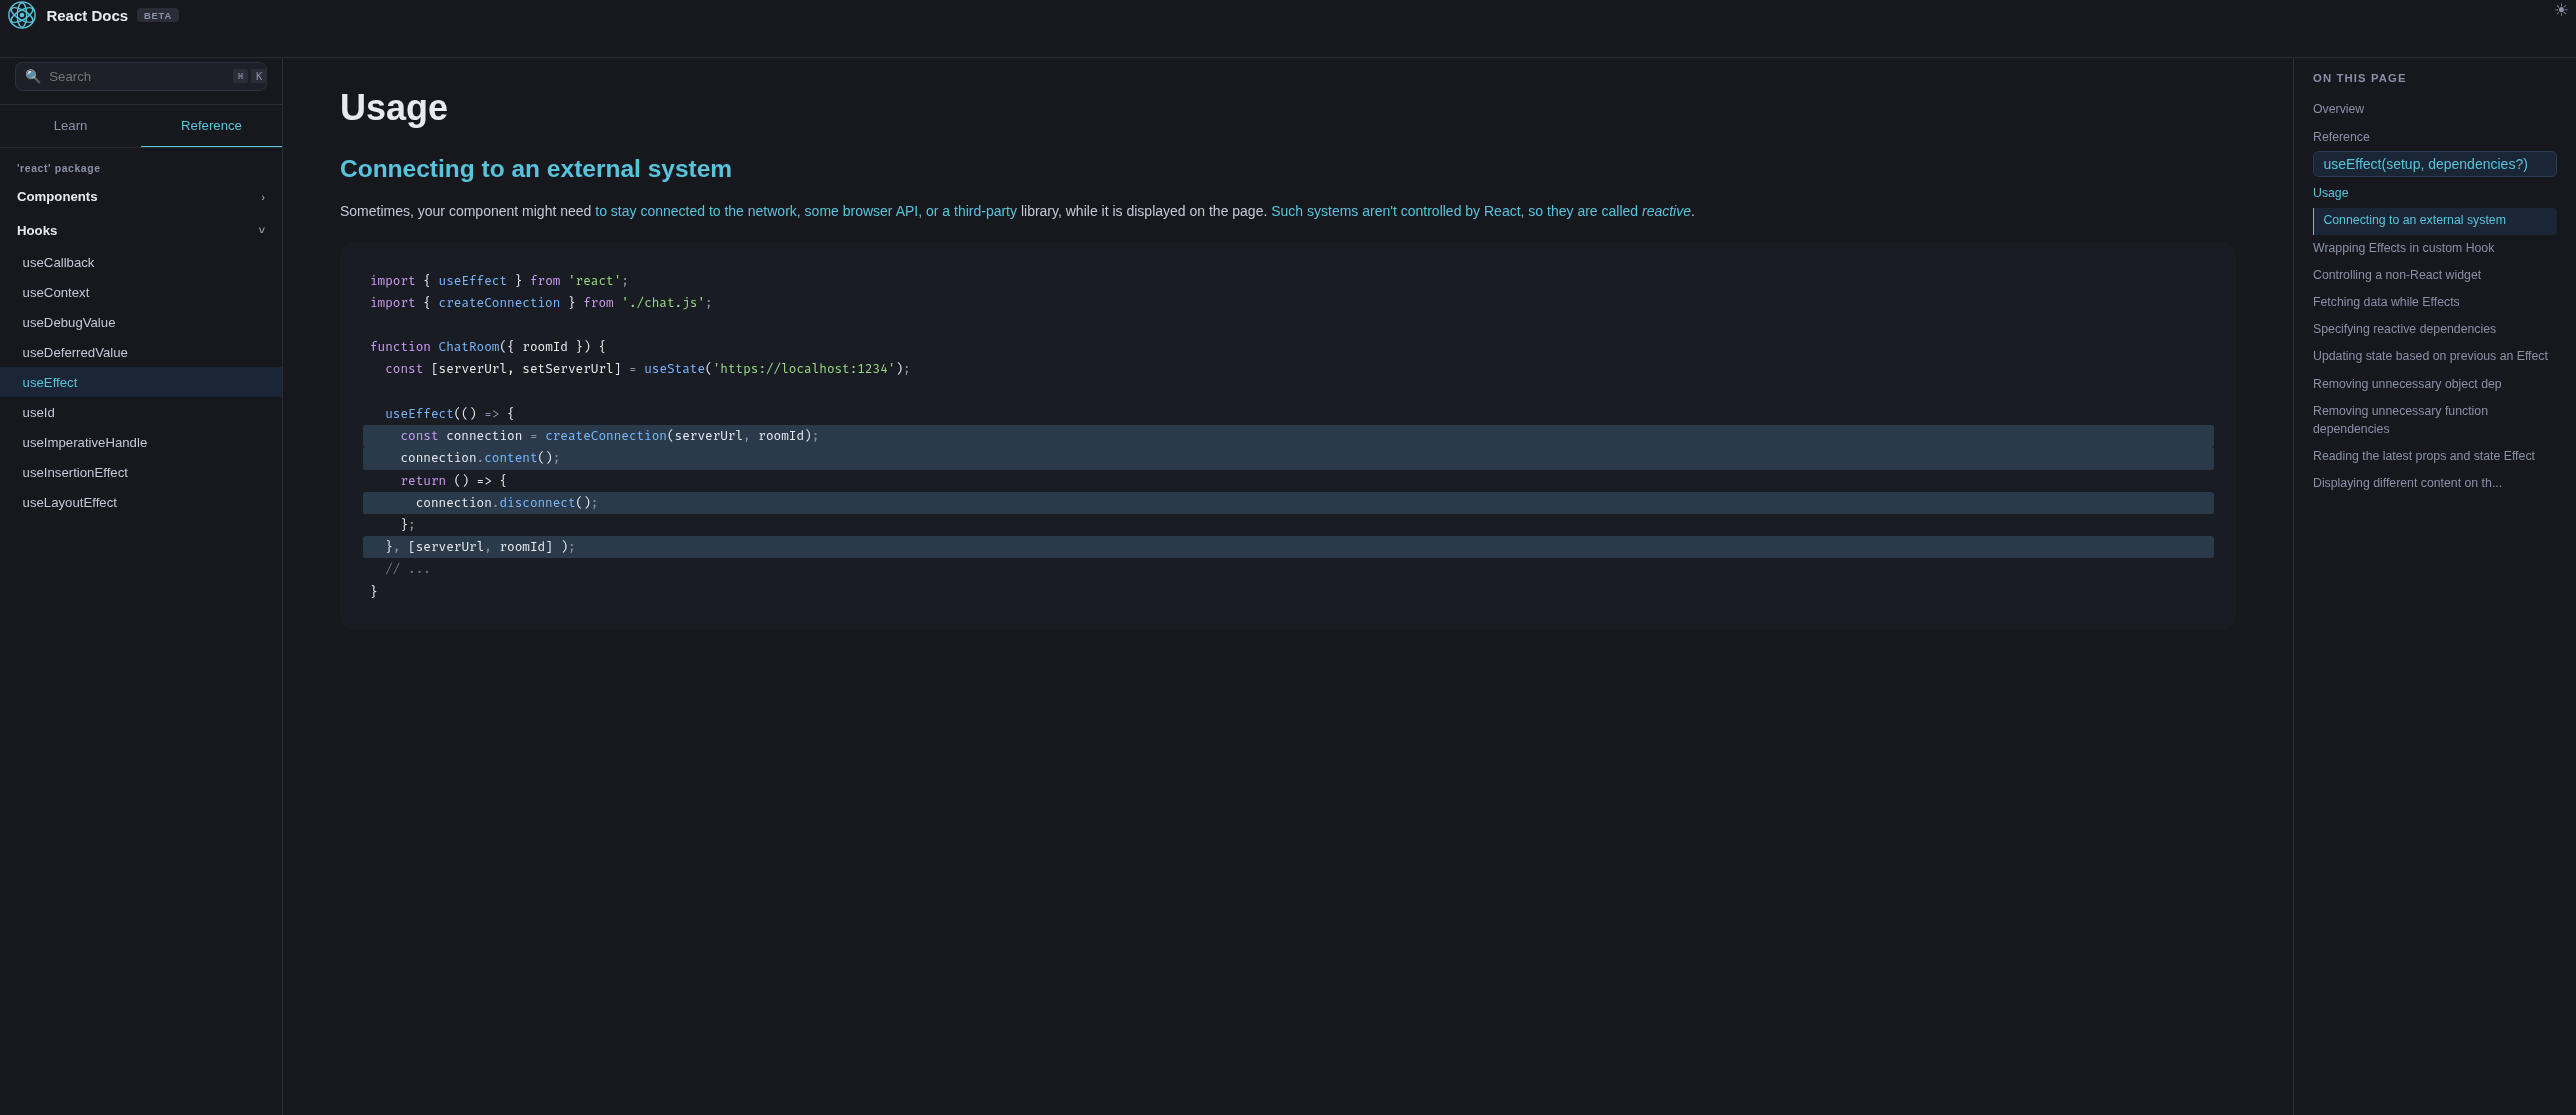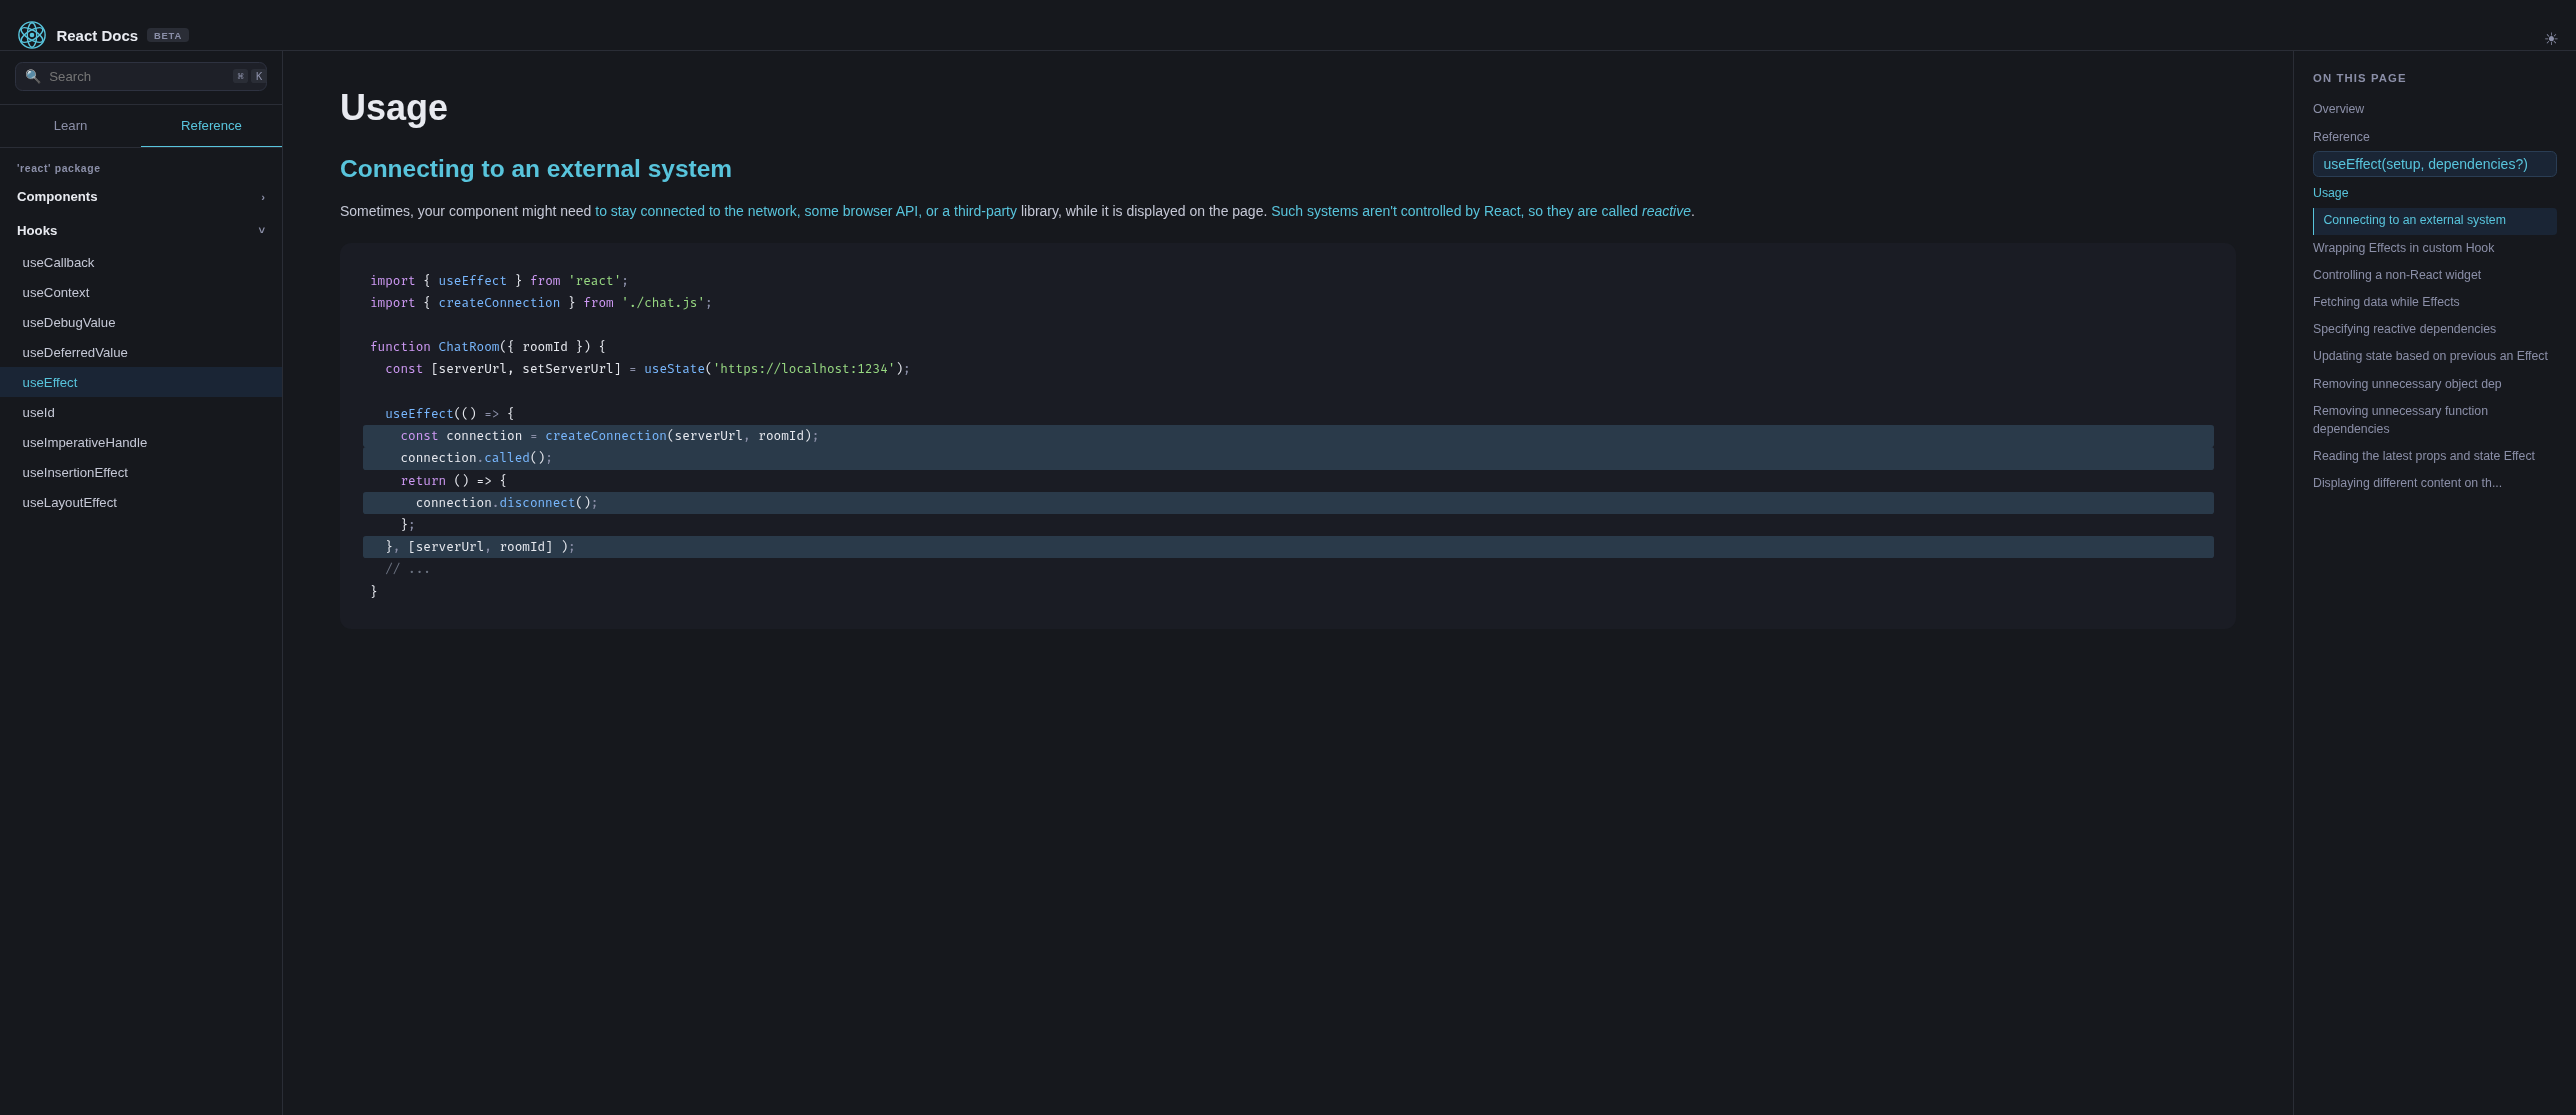--- a/index.html
+++ b/index.html
@@ -10,26 +10,26 @@
       font-size: 14px;
       display: flex;
       height: 100vh;
       overflow: hidden;
     }
 
     
     #topbar {
       position: fixed;
       top: 0; left: 0; right: 0;
-      height: 51px;
+      height: 58px;
       background: #16181d;
       border-bottom: 0.9px solid #2a2d36;
       display: flex;
-      align-items: flex-end;
-      padding: 0 17px;
+      align-items: flex-start;
+      padding: 0 7px;
       z-index: 100;
       gap: 11.3px;
     }
 
     #topbar .logo-area {
       display: flex;
       align-items: center;
       gap: 9.4px;
     }
 
@@ -406,21 +406,21 @@
       <span class="code-line"><span class="c-keyword">function</span> <span class="c-func">ChatRoom</span><span class="c-paren">({</span> <span class="c-var">roomId</span> <span class="c-paren">})</span> <span class="c-paren">{</span></span>
 
       <span class="code-line">  <span class="c-keyword">const</span> <span class="c-paren">[</span><span class="c-var">serverUrl</span><span class="c-paren">,</span> <span class="c-var">setServerUrl</span><span class="c-paren">]</span> <span class="c-punct">=</span> <span class="c-func">useState</span><span class="c-paren">(</span><span class="c-string">'https://localhost:1234'</span><span class="c-paren">)</span><span class="c-punct">;</span></span>
 
       <span class="code-line"> </span>
 
       <span class="code-line">  <span class="c-func">useEffect</span><span class="c-paren">(()</span> <span class="c-punct">=&gt;</span> <span class="c-paren">{</span></span>
 
       <span class="code-line highlight-line">    <span class="c-keyword">const</span> <span class="c-var">connection</span> <span class="c-punct">=</span> <span class="c-func">createConnection</span><span class="c-paren">(</span><span class="c-var">serverUrl</span><span class="c-punct">,</span> <span class="c-var">roomId</span><span class="c-paren">)</span><span class="c-punct">;</span></span>
 
-      <span class="code-line highlight-line">    <span class="c-var">connection</span><span class="c-punct">.</span><span class="c-func">called</span><span class="c-paren">()</span><span class="c-punct">;</span></span>
+      <span class="code-line highlight-line">    <span class="c-var">connection</span><span class="c-punct">.</span><span class="c-func">content</span><span class="c-paren">()</span><span class="c-punct">;</span></span>
 
       <span class="code-line">    <span class="c-keyword">return</span> <span class="c-paren">() =&gt;</span> <span class="c-paren">{</span></span>
 
       <span class="code-line highlight-line">      <span class="c-var">connection</span><span class="c-punct">.</span><span class="c-func">disconnect</span><span class="c-paren">()</span><span class="c-punct">;</span></span>
 
       <span class="code-line">    <span class="c-paren">}</span><span class="c-punct">;</span></span>
 
       <span class="code-line highlight-line">  <span class="c-paren">}</span><span class="c-punct">,</span> <span class="c-paren">[</span><span class="c-var">serverUrl</span><span class="c-punct">,</span> <span class="c-var">roomId</span><span class="c-paren">]</span> <span class="c-paren">)</span><span class="c-punct">;</span></span>
 
       <span class="code-line">  <span class="c-comment">// ...</span></span>

